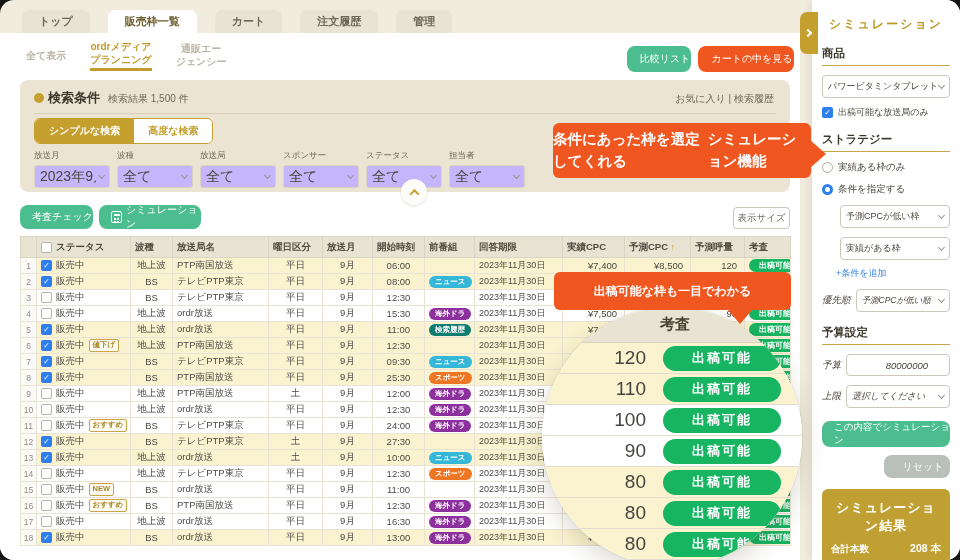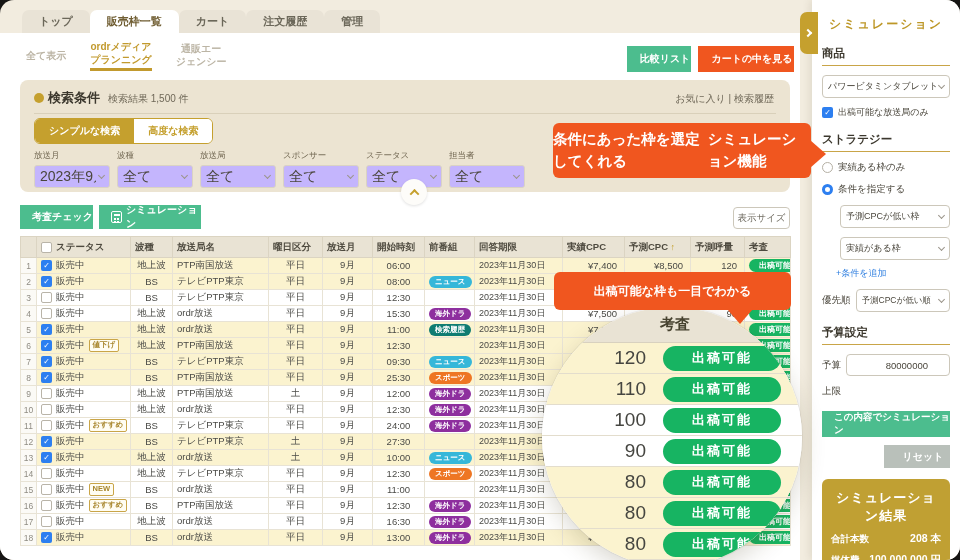--- a/index.html
+++ b/index.html
@@ -1,32 +1,32 @@
 <!DOCTYPE html>
 <html><head>
 <meta charset="utf-8">
 <style>
   * { box-sizing: border-box; margin: 0; padding: 0; }
   html,body { width:960px; height:560px; overflow:hidden; }
   body { background:#161514; font-family:"Liberation Sans","DejaVu Sans",sans-serif; position:relative; }
   .window { position:absolute; inset:0; background:#f2ecdf; border-radius:14px; overflow:hidden; }
 
   
-  .tabbar { position:absolute; top:10px; left:22px; display:flex; gap:0; z-index:2; }
+  .tabbar { position:absolute; top:10px; left:22px; display:flex; gap:18px; z-index:2; }
   .tab { height:23px; padding:0 17px; background:#e9e3d6; border-radius:7px 7px 0 0; font-size:11px; font-weight:bold; color:#6b6759; display:flex; align-items:center; cursor:pointer; }
   .tab.active { background:#ffffff; color:#705e33; }
 
   .content { position:absolute; top:33px; left:0; width:800px; bottom:0; background:#fff; }
 
   
   .subtabs { position:absolute; top:5px; left:26px; display:flex; gap:24px; align-items:center; height:34px; }
   .subtab { font-size:10px; font-weight:bold; color:#bcb5a5; text-align:center; line-height:1.3; cursor:pointer; }
   .subtab.active { color:#c29a2e; border-bottom:3px solid #c29a2e; padding-bottom:2px; }
 
-  .btn { display:flex; align-items:center; justify-content:center; color:#fff; font-weight:bold; border-radius:0; cursor:pointer;padding-left:12px; }
+  .btn { display:flex; align-items:center; justify-content:center; color:#fff; font-weight:normal; border-radius:8px; cursor:pointer;padding-left:12px; }
   .btn-compare { position:absolute; top:13px; left:627px; width:64px; height:26px; background:#4cbd8e; font-size:10px; }
   .btn-cart { position:absolute; top:13px; left:698px; width:96px; height:26px; background:#f0561f; font-size:10px; }
 
   
   .search-panel { position:absolute; top:47px; left:20px; width:770px; height:112px; background:#ece4d2; border-radius:8px; }
   .sp-head { display:flex; align-items:baseline; padding:9px 16px 0 14px; }
   .sp-bullet { width:10px; height:10px; border-radius:50%; background:#c5a02e; align-self:center; margin-right:4px; }
   .sp-title { font-size:13px; font-weight:bold; color:#3c382e; }
   .sp-result { font-size:10px; color:#6f6858; margin-left:8px; }
   .sp-links { margin-left:auto; font-size:10px; color:#6f6858; }
@@ -90,21 +90,21 @@
   .sb-title { text-align:center; color:#bd9727; font-weight:bold; font-size:12px; letter-spacing:2px; margin-top:6px; }
   .sb-section { font-size:11.5px; font-weight:bold; color:#3c382e; border-bottom:1px solid #c9a548; padding-bottom:4px; margin-top:13px; }
   .sb-select { margin-top:9px; height:23px; border:1px solid #ccc7ba; border-radius:4px; background:#fff; display:flex; align-items:center; padding:0 5px; font-size:9px; color:#4a463c; cursor:pointer; }
   .sb-select .txt { flex:1; overflow:hidden; white-space:nowrap; }
   .sb-checkrow { display:flex; align-items:center; gap:5px; margin-top:8px; font-size:9px; color:#4a463c; }
   .radiorow { display:flex; align-items:center; gap:5px; margin-top:9px; font-size:9.5px; color:#4a463c; }
   .radio { width:11px; height:11px; border-radius:50%; border:1px solid #b5b0a4; background:#fff; flex:none; }
   .radio.on { border:3.5px solid #2d7ff0; }
   .indent { margin-left:18px; }
   .addlink { margin-left:14px; margin-top:7px; font-size:9px; color:#2f7fe0; cursor:pointer; }
-  .sb-row { display:flex; align-items:center; gap:5px; margin-top:9px; }
+  .sb-row { display:flex; align-items:center; gap:5px; margin-top:9px;font-style:italic; }
   .sb-row .lbl { font-size:9.5px; color:#4a463c; flex:none; }
   .sb-row .sb-select { margin-top:0; flex:1; }
   .sb-input { flex:1; height:22px; border:1px solid #ccc7ba; border-radius:4px; font-size:9.5px; color:#4a463c; text-align:right; padding:0 21px; display:flex; align-items:center; justify-content:flex-end; background:#fff; }
   .btn-run { margin-top:13px; height:26px; background:#4cbd8e; font-size:9.5px; }
   .btn-reset { margin-top:8px; margin-left:auto; width:66px; height:23px; background:#b9c0ba; font-size:10px; }
   .results { margin-top:11px; background:#c0a033; border-radius:6px; padding:10px 9px 10px 9px; color:#fff; }
   .res-title { text-align:center; font-size:13px; font-weight:bold; letter-spacing:1px; }
   .res-row { display:flex; justify-content:space-between; align-items:baseline; margin-top:7px; }
   .res-row .l { font-size:9.5px; font-weight:bold; }
   .res-row .v { font-size:10.5px; font-weight:bold; }
@@ -754,20 +754,24 @@
       </span>
     </div>
 
     <div class="sb-section">予算設定</div>
     <div class="sb-row">
       <span class="lbl">予算</span>
       <span class="sb-input">80000000</span>
     </div>
     <div class="sb-row">
       <span class="lbl">上限</span>
+      <span class="sb-select">
+        <span class="txt">選択してください</span>
+        <span class="chev"></span>
+      </span>
     </div>
 
     <div class="btn btn-run">この内容でシミュレーション</div>
     <div class="btn btn-reset">リセット</div>
 
     <div class="results">
       <div class="res-title">シミュレーション結果</div>
       <div id="resrows">
           <div class="res-row">
             <span class="l">合計本数</span>

